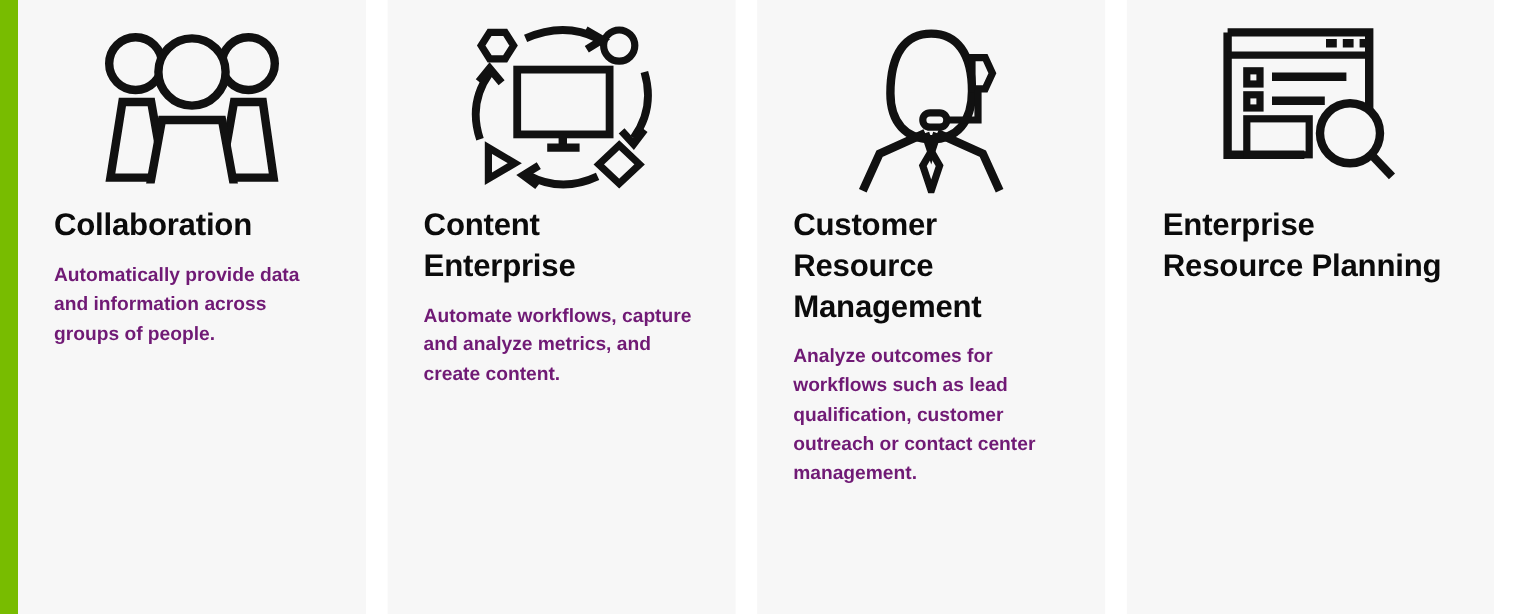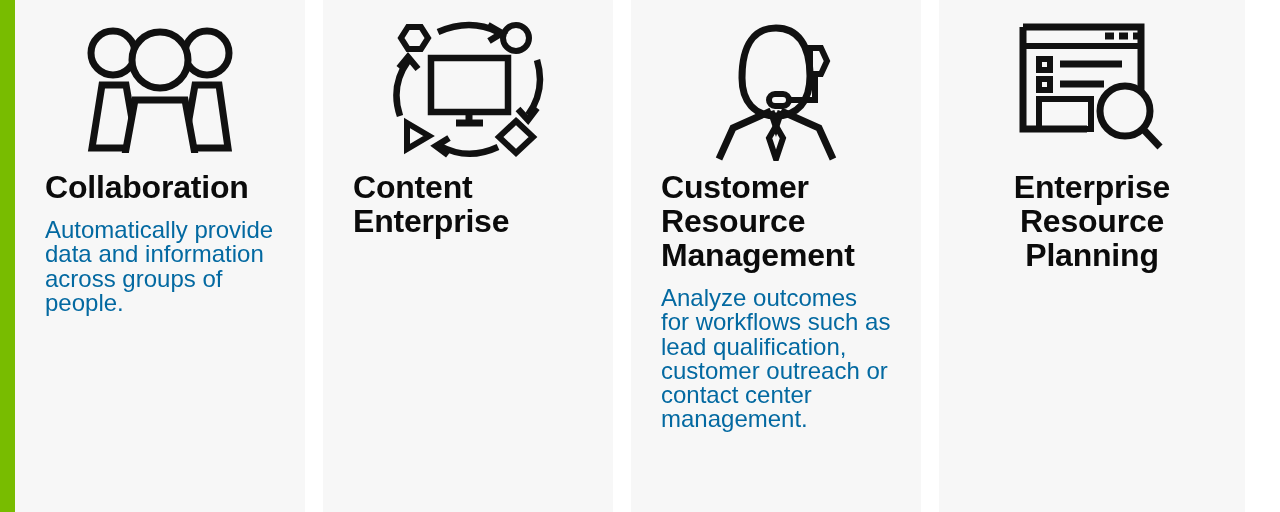--- a/index.html
+++ b/index.html
@@ -33,42 +33,42 @@
     display: flex;
     gap: 18px;
   }
   .card {
     flex: 0 0 290px;
     background: #f7f7f7;
     height: 512px;
     padding: 0 30px;
     overflow: hidden;
   }
-  .card.card-4 { flex: 0 0 306px; text-align: center; }
+  .card.card-4 { flex: 0 0 306px; }
   .icon-wrap {
     height: 170px;
     display: flex;
     align-items: center;
     justify-content: center;
     padding-top: 6px;
   }
   .icon-wrap svg { display: block; }
   .card-title {
-    font-size: 32px;
+    font-size: 26px;
     line-height: 34px;
     font-weight: 700;
     color: #0b0b0b;
     letter-spacing: -0.2px;
     margin-bottom: 14px;
   }
   .card-desc {
-    font-size: 24px;
+    font-size: 16px;
     line-height: 24.3px;
-    color: #0369a1;
-    font-weight: 400;
+    color: #701a75;
+    font-weight: 700;
   }
   .card-4 .card-title { white-space: pre-line; }
 </style>
 </head>
 <body>
 
 <div id="page">
 
   <div class="accent-bar"></div>
 
@@ -112,20 +112,21 @@
           <path d="M130 93 L140 104 L149 92" stroke-width="6.5"></path>
 
           <path d="M110 131 Q80 145 52 130" stroke-width="6.5"></path>
           <path d="M61 122 L48 130 L60 139" stroke-width="6.5"></path>
 
           <path d="M12 100 Q2 70 20 45" stroke-width="6.5"></path>
           <path d="M11 52 L20 41 L30 53" stroke-width="6.5"></path>
         </svg>
       </div>
       <h2 class="card-title">Content Enterprise</h2>
+      <p class="card-desc">Automate workflows, capture and analyze metrics, and create content.</p>
     </div>
 
     <div class="card card-3">
       <div class="icon-wrap">
         <svg width="130" height="145" viewBox="0 0 130 145" fill="none" stroke="#111111" stroke-width="7" stroke-linejoin="miter" stroke-linecap="butt">
 
           <path d="M31 62 C31 28 44 12 65 12 C86 12 99 28 99 60 C99 86 86 100 65 100 C44 100 31 86 31 62 Z"></path>
 
           <path d="M99 32 L110 32 L116 45 L110 58 L99 58 Z" stroke-width="6"></path>
 

